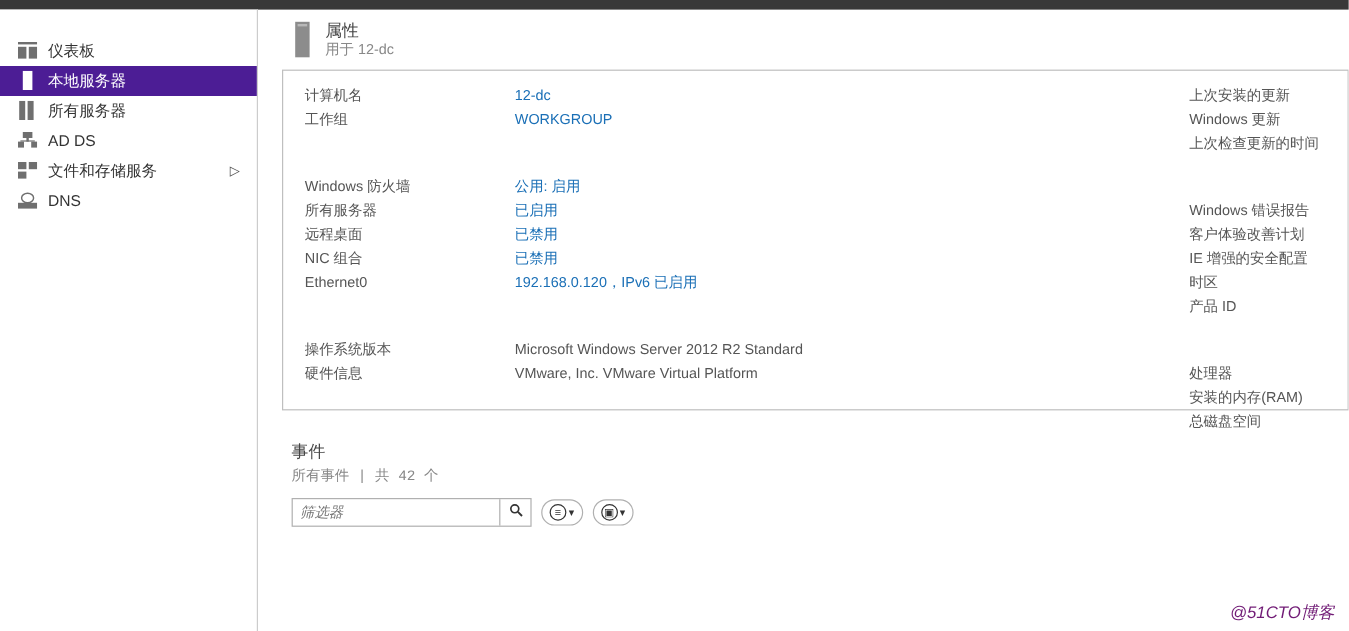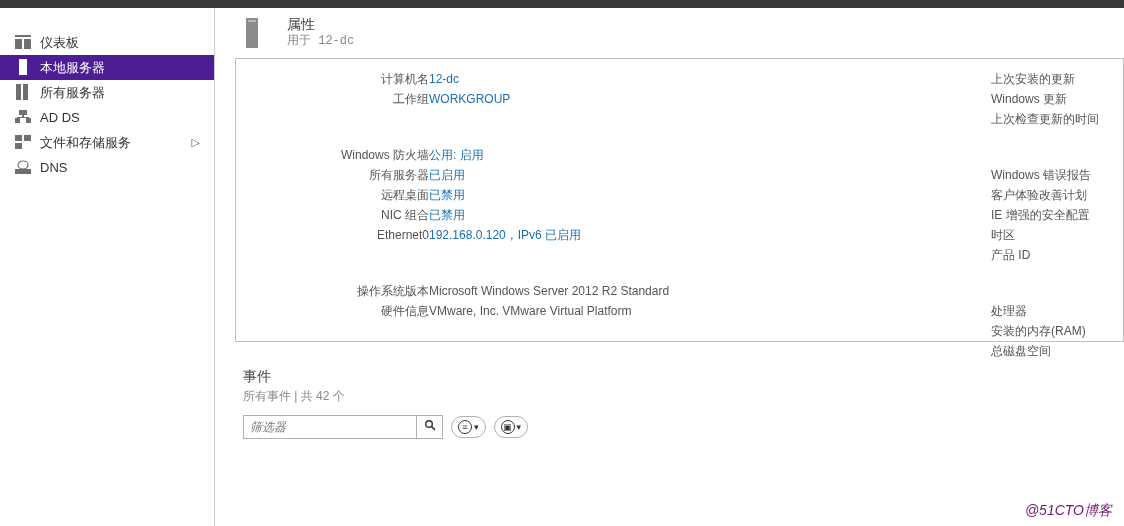--- a/index.html
+++ b/index.html
@@ -50,50 +50,49 @@
     font-size: 11px;
   }
   .main {
     flex: 1;
     padding: 0 0 0 20px;
     overflow: hidden;
   }
   .props-header {
     display: flex;
     align-items: center;
-    gap: 26px;
+    gap: 10px;
     padding: 8px 0 8px 8px;
     color: #4a4a4a;
-    font-family: Liberation Mono, monospace;
   }
   .props-header .server-icon svg { display:block; }
   .props-header .titles { line-height: 1.3; }
   .props-header .title { font-size: 14px; color: #444; }
   .props-header .sub { font-size: 12px; color: #888; }
   .panel {
     border: 1px solid #bfbfbf;
     padding: 12px 18px 18px 18px;
     margin-right: 0px;
     position: relative;
   }
   .row { display: flex; align-items: baseline; min-height: 20px; }
-  .lbl { width: 175px; color: #555; font-size: 12px; text-align: right; }
+  .lbl { width: 175px; color: #555; font-size: 12px; }
   .val { color: #1a6fb6; font-size: 12px; }
   .val.plain { color: #555; }
   .gap { height: 36px; }
   .right-col {
     position: absolute;
     right: 24px;
     top: 12px;
     text-align: left;
     font-size: 12px;
     color: #555;
   }
   .right-col .rrow { height: 20px; }
-  .events { margin-top: 26px; padding-left: 8px; }
+  .events { margin-top: 26px; padding-left: 8px; font-family: Liberation Mono, monospace; }
   .events .et { font-size: 14px; color: #444; }
   .events .es { font-size: 12px; color: #888; margin-top: 2px; }
   .filter-bar {
     margin: 10px 0 0 8px;
     display: flex;
     align-items: center;
     gap: 8px;
   }
   .filter-box {
     display: flex;

